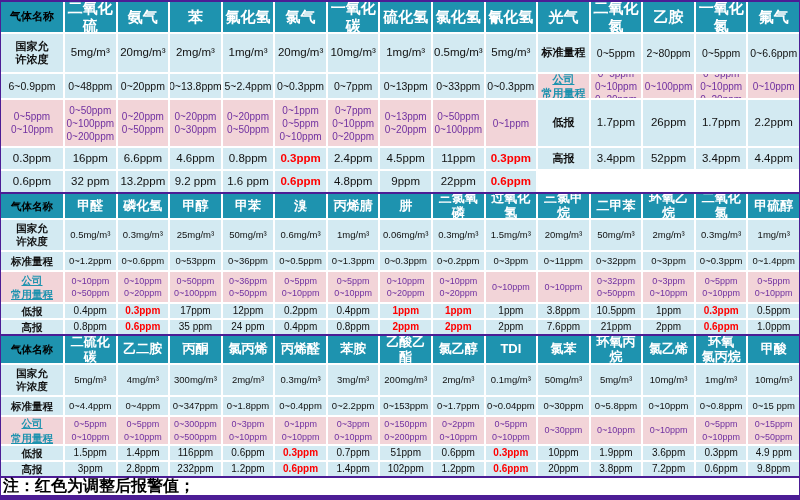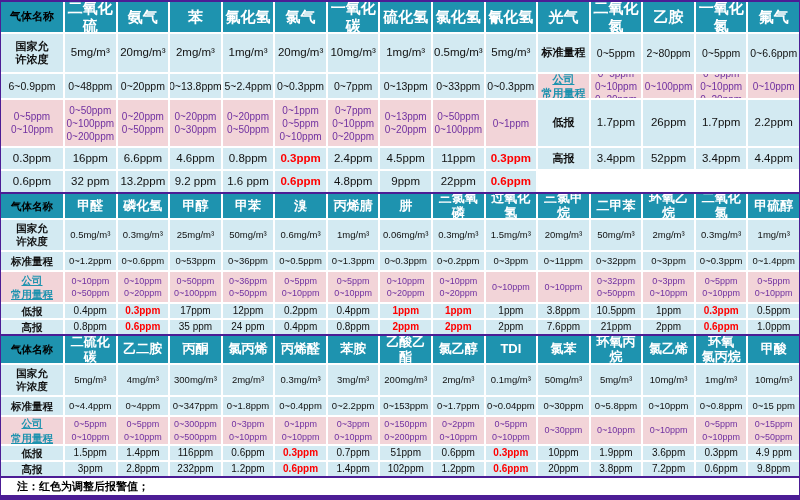--- a/index.html
+++ b/index.html
@@ -55,22 +55,22 @@
   .b1 .label { font-size:11px; }
   .b2 .label, .b3 .label { font-size:10.5px; }
   .label.row-company { color:#1E93AF;text-decoration:underline; }
 
   
   .red { color:#FF0000; font-weight:bold; }
 
   .footnote {
     height:17px;
     display:flex; align-items:center;
-    font-size:11px; font-weight:bold; color:#000000;
-    padding-left:16px;
+    font-size:16px; font-weight:bold; color:#000000;
+    padding-left:2px;
     background:#ffffff;
   }
 </style>
 </head>
 <body>
 
 <div class="page">
   <div class="block b1">
       <div class="cell label row-header">气体名称</div>
       <div class="cell row-header">二氧化硫</div>

